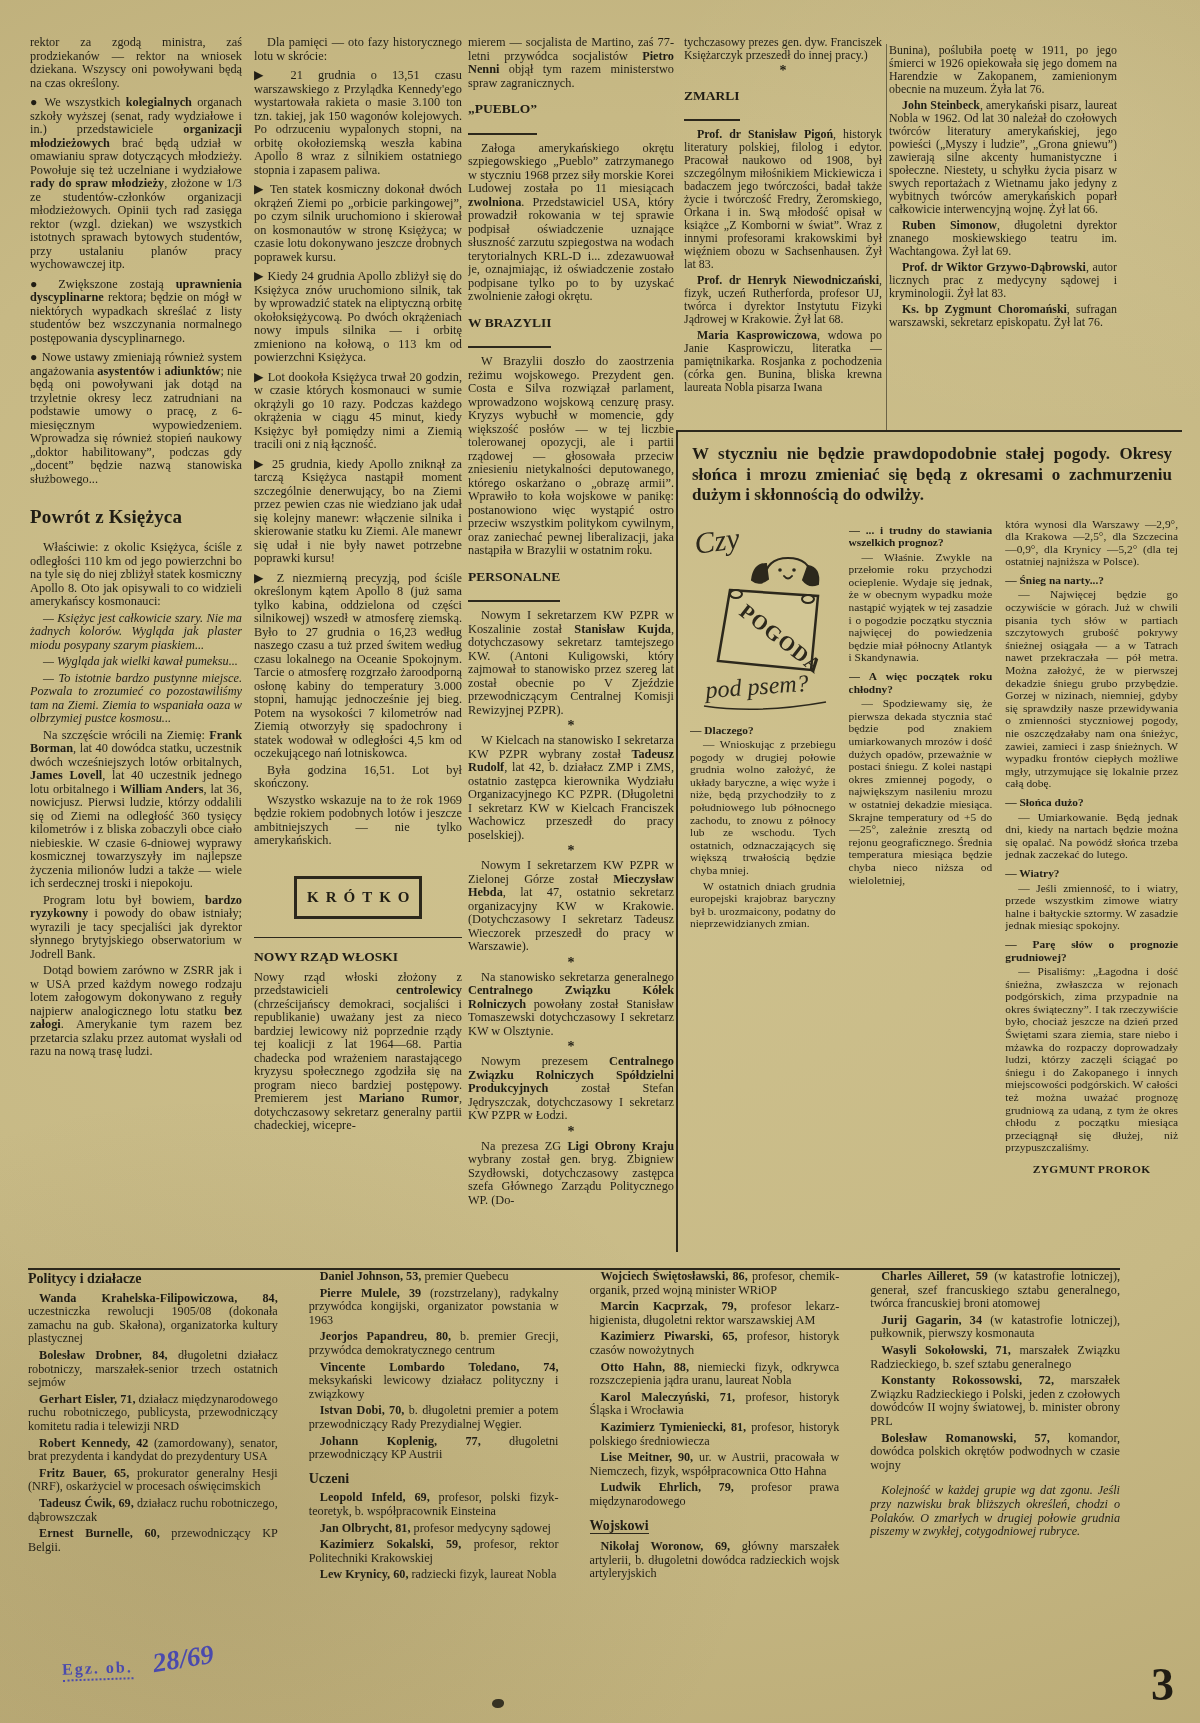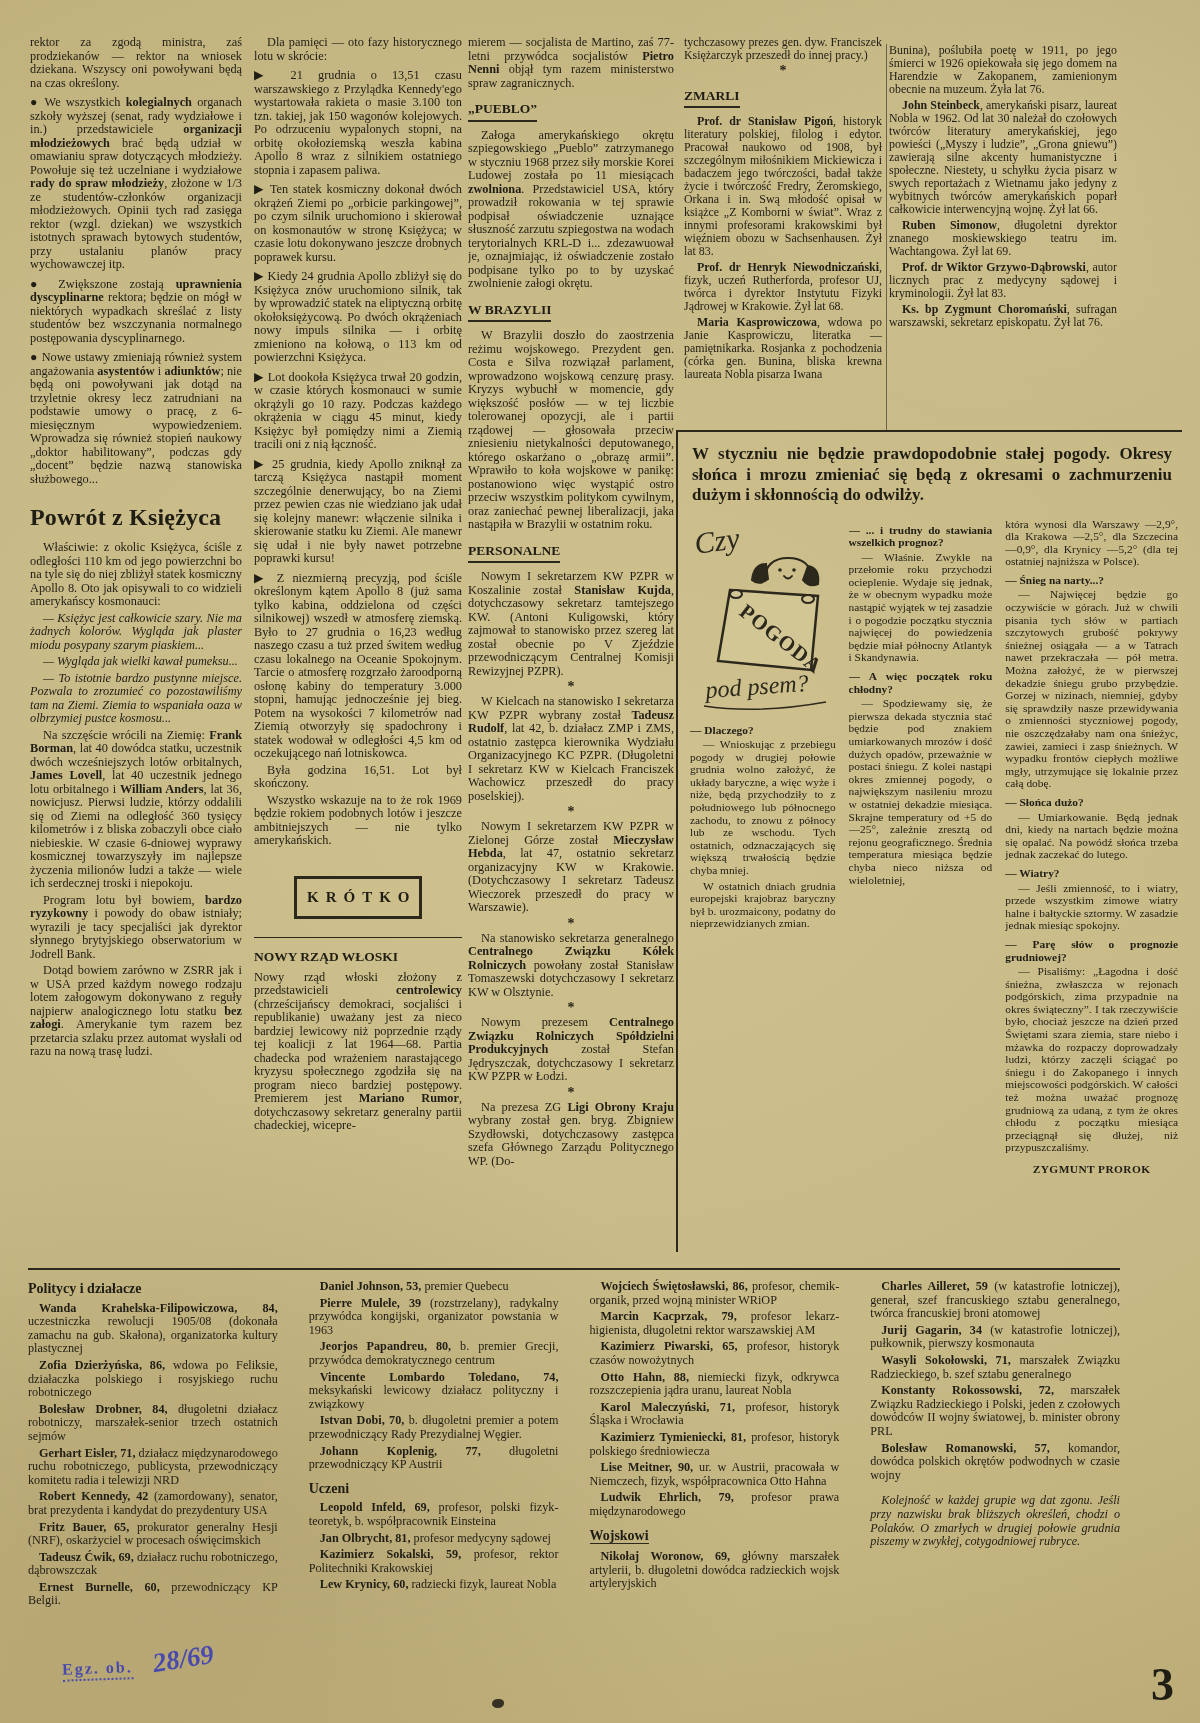--- a/index.html
+++ b/index.html
@@ -16,33 +16,33 @@
   .tcol3{left:468px;width:206px;height:1218px}
   .tcol4{left:684px;width:198px;height:392px;font-size:11.9px;line-height:13px}
   .tcol5{left:886px;top:44px;width:231px;height:386px;border-left:1px solid rgba(44,40,28,.6);padding-left:2px;font-size:11.9px;line-height:13px}
   .para{margin:0 0 3px;text-indent:13px}
   .para.cont{text-indent:0}
   .para.hang{text-indent:0;margin-top:6px}
   .para.italic{font-style:italic}
   .para.q{font-weight:bold;text-indent:0;margin:6px 0 2px}
   .para.star{text-align:center;text-indent:0;font-weight:bold;margin:2px 0;font-size:14px;line-height:12px}
   b{font-weight:bold}
-  .moon-head{font-size:24px;line-height:30px;font-weight:bold;margin:16px 0 9px;letter-spacing:.2px;font-family:"Liberation Serif",serif}
+  .moon-head{font-size:19px;line-height:30px;font-weight:bold;margin:16px 0 9px;letter-spacing:.2px;font-family:"Liberation Serif",serif}
   .mini-head{font-size:13.5px;font-weight:bold;margin:12px 0 7px}
-  .mini-head .u{border-bottom:2px solid #2c281c;padding-bottom:4px;display:inline-block}
+  .mini-head .u{border-bottom:2px solid #2c281c;padding-bottom:17px;display:inline-block}
   .krotko-box{width:128px;margin:28px auto 18px;border:3px solid #2c281c;padding:12px 2px 12px 10px;text-align:left;font-weight:bold;font-size:15px;letter-spacing:7px}
   .hrule{border-top:1.5px solid #2c281c;margin:10px 0 8px}
   .weather{position:absolute;left:676px;top:430px;width:506px;height:822px;border-top:2px solid #2c281c;border-left:2px solid #2c281c;padding:10px 4px 0 12px;overflow:hidden}
   .weather-intro{font-size:17px;line-height:20.5px;font-weight:bold;text-align:justify;margin:2px 6px 12px 2px}
   .weather-cols{display:flex;gap:13px}
   .wcol{font-size:11.4px;line-height:12.6px;text-align:justify;height:714px;overflow:hidden}
   .wcol-a{width:150px}.wcol-b{width:148px}.wcol-c{width:178px}
   .cartoon{margin:0 0 8px;display:block}
   .sig{font-weight:bold;text-align:center;margin-top:9px;letter-spacing:.4px;text-indent:0}
-  .bottom{position:absolute;left:28px;top:1268px;width:1092px;height:400px;border-top:2.5px solid #2c281c;padding-top:10px;display:flex;gap:31px;overflow:hidden}
+  .bottom{position:absolute;left:28px;top:1268px;width:1092px;height:400px;border-top:2.5px solid #2c281c;display:flex;gap:31px;overflow:hidden}
   .bcol{width:261px;font-size:12.2px;line-height:13.6px;text-align:justify}
   .group-head{font-size:14px;font-weight:bold;margin:2px 0 6px}
   .group-head.mid{margin-top:10px}
   .group-head .u{border-bottom:1.5px solid #2c281c;padding-bottom:1px;display:inline-block}
   .obit{margin:0 0 3px;text-indent:11px}
   .footnote{font-style:italic;margin-top:12px;text-indent:11px}
   .stamp{position:absolute;left:62px;top:1648px;color:#4a4aae;transform:rotate(-2deg)}
   .stamp-label{font-weight:bold;font-size:16px;letter-spacing:2px;border-bottom:2px dotted #4a4aae;padding-bottom:2px}
   .stamp-hand{display:inline-block;font-size:27px;font-style:italic;margin-left:16px;transform:rotate(-7deg) translateY(-3px);font-weight:bold}
   .page-num{position:absolute;right:26px;top:1662px;font-size:46px;font-weight:bold;line-height:1}
@@ -208,21 +208,20 @@
       </div>
     </div>
   </div>
 
   <div class="bottom">
     <div class="bcol">
       <h3 class="group-head"><span>Politycy i działacze</span></h3>
       <div>
 
       <p class="para obit"><span><b>Wanda Krahelska-Filipowiczowa, 84,</b><span> uczestniczka rewolucji 1905/08 (dokonała zamachu na gub. Skałona), organizatorka kultury plastycznej</span></span></p>
-          <p class="para obit"><span><b>Zofia Dzierżyńska, 86,</b><span> wdowa po Feliksie, działaczka polskiego i rosyjskiego ruchu robotniczego</span></span></p>
           <p class="para obit"><span><b>Bolesław Drobner, 84,</b><span> długoletni działacz robotniczy, marszałek-senior trzech ostatnich sejmów</span></span></p>
           <p class="para obit"><span><b>Gerhart Eisler, 71,</b><span> działacz międzynarodowego ruchu robotniczego, publicysta, przewodniczący komitetu radia i telewizji NRD</span></span></p>
           <p class="para obit"><span><b>Robert Kennedy, 42</b><span> (zamordowany), senator, brat prezydenta i kandydat do prezydentury USA</span></span></p>
           <p class="para obit"><span><b>Fritz Bauer, 65,</b><span> prokurator generalny Hesji (NRF), oskarżyciel w procesach oświęcimskich</span></span></p>
           <p class="para obit"><span><b>Tadeusz Ćwik, 69,</b><span> działacz ruchu robotniczego, dąbrowszczak</span></span></p>
           <p class="para obit"><span><b>Ernest Burnelle, 60,</b><span> przewodniczący KP Belgii.</span></span></p>
         </div>
     </div>
     <div class="bcol">
       <div>

